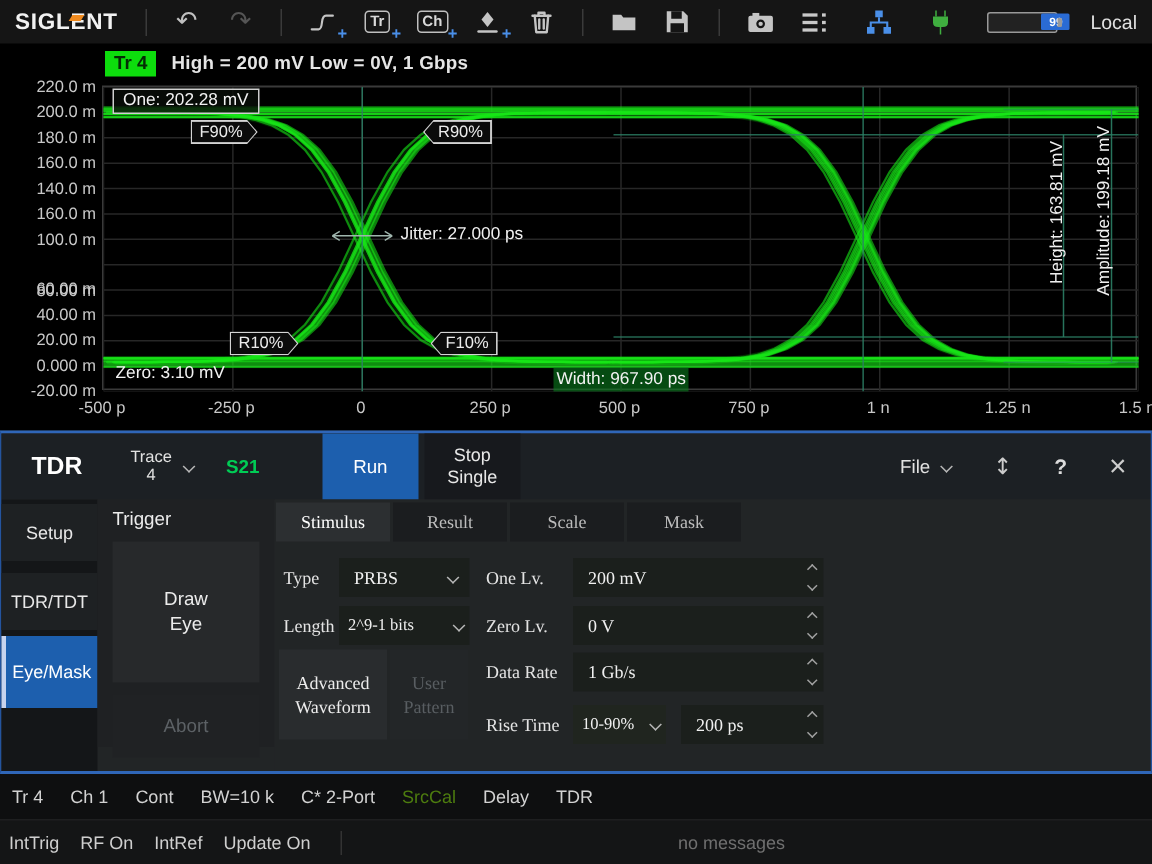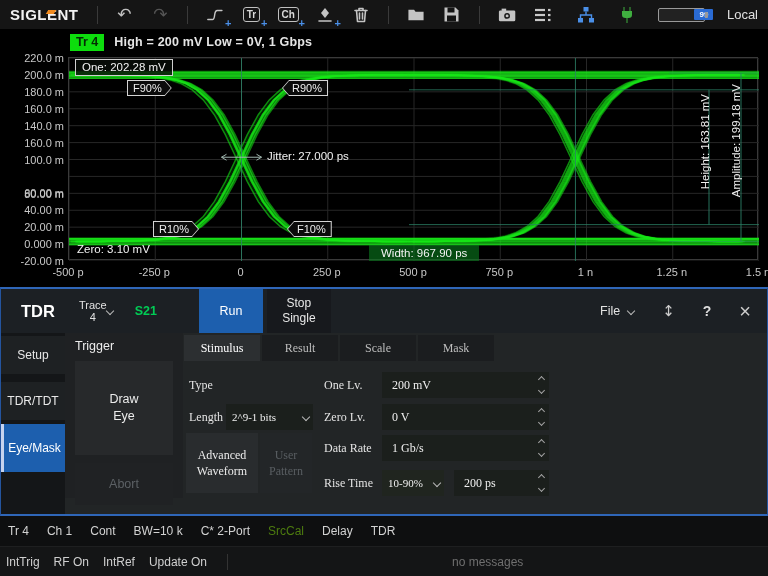--- a/index.html
+++ b/index.html
@@ -31,35 +31,35 @@
   .tr-summary{color:#e5e5e5;font-size:12.5px;font-weight:bold;letter-spacing:.2px;}
 
   
   .plot-wrap{position:absolute;left:0;top:54px;width:768px;height:233px;background:#000;}
   .plot{position:absolute;left:68px;top:3px;width:690px;height:203px;background:#000;border:1px solid #3a3a3a;}
   .plot svg{position:absolute;left:0;top:0;}
   .ytick{position:absolute;right:8px;transform:translateY(-50%);font-size:11px;color:#c8c8c8;white-space:nowrap;}
   .xtick{position:absolute;top:212px;transform:translateX(-50%);font-size:11px;color:#c8c8c8;white-space:nowrap;}
   .ann{position:absolute;font-size:11.5px;color:#f2f2f2;white-space:nowrap;z-index:4;}
   .ann-box{border:1px solid #cfcfcf;background:rgba(8,14,8,.82);padding:0 6px;line-height:15px;height:17px;}
-  .ann-green{background:rgba(10,125,30,.6);padding:0 12px;line-height:16px;}
+  .ann-green{background:rgba(10,125,30,.6);padding:0 2px;line-height:16px;}
   .vann{position:absolute;writing-mode:vertical-rl;transform:rotate(180deg);font-size:11.5px;color:#f0f0f0;z-index:4;white-space:nowrap;}
   .tag{position:absolute;height:16px;background:#d4d4d4;font-size:11px;z-index:5;}
   .tag>span{display:block;background:#0b0b0b;color:#ececec;margin:1px;height:14px;line-height:14px;padding:0 5px;}
   .tag.pr{clip-path:polygon(0 0,calc(100% - 7px) 0,100% 50%,calc(100% - 7px) 100%,0 100%);}
   .tag.pr>span{clip-path:polygon(0 0,calc(100% - 6px) 0,100% 50%,calc(100% - 6px) 100%,0 100%);padding-right:9px;}
   .tag.pl{clip-path:polygon(7px 0,100% 0,100% 100%,7px 100%,0 50%);}
   .tag.pl>span{clip-path:polygon(6px 0,100% 0,100% 100%,6px 100%,0 50%);padding-left:9px;}
 
   
   .panel{position:absolute;left:0;top:287px;width:768px;height:229px;background:#222526;
     border:1px solid #24549e;border-top:2px solid #2f66b8;border-bottom:2px solid #2f66b8;}
   .phead{position:absolute;left:0;top:0;width:100%;height:44px;background:#1c2024;display:flex;align-items:center;}
   .ptitle{margin-left:20px;font-size:16.5px;font-weight:bold;color:#fff;}
-  .trace-sel{margin-left:24px;display:flex;align-items:center;color:#e2e2e2;}
+  .trace-sel{margin-left:32px;display:flex;align-items:center;gap:8px;color:#e2e2e2;}
   .trace-sel .two{display:flex;flex-direction:column;align-items:center;font-size:11px;line-height:12px;white-space:pre-line;text-align:center;}
   .chv{display:inline-block;width:6px;height:6px;border-right:1.6px solid #b8b8b8;border-bottom:1.6px solid #b8b8b8;transform:rotate(45deg);}
   .sparam{margin-left:22px;color:#00cc55;font-size:12.5px;font-weight:bold;}
   .btn-run{margin-left:42px;width:64px;height:44px;background:#1d5fae;color:#fff;font-size:12.5px;
     display:flex;align-items:center;justify-content:center;}
   .btn-stop{margin-left:4px;width:64px;height:44px;background:#17191d;color:#e8e8e8;font-size:12px;
     display:flex;align-items:center;justify-content:center;text-align:center;white-space:pre-line;line-height:15px;}
   .phead-right{margin-left:auto;display:flex;align-items:center;gap:28px;margin-right:16px;}
   .file-btn{display:flex;align-items:center;gap:8px;font-size:12.5px;color:#e2e2e2;}
   .updown{font-size:15px;color:#cdcdcd;font-family:"DejaVu Sans",sans-serif;}
@@ -409,20 +409,24 @@
       </div>
       <div class="main">
         <div class="tabs">
           <span class="tab active">Stimulus</span>
           <span class="tab">Result</span>
           <span class="tab">Scale</span>
           <span class="tab">Mask</span>
         </div>
 
         <span class="flabel" style="left:6px;top:39px;">Type</span>
+        <span class="field dd" style="left:43px;top:39px;width:87px;">
+          <span>PRBS</span>
+            <i class="chv"></i>
+        </span>
         <span class="flabel" style="left:6px;top:71px;">Length</span>
         <span class="field dd" style="left:43px;top:71px;width:87px;font-size:11px;padding:0 4px 0 6px;">
           <span>2^9-1 bits</span>
             <i class="chv"></i>
         </span>
         <span class="btn-block btn-adv">Advanced
 Waveform</span>
         <span class="btn-block btn-user">User
 Pattern</span>
 

